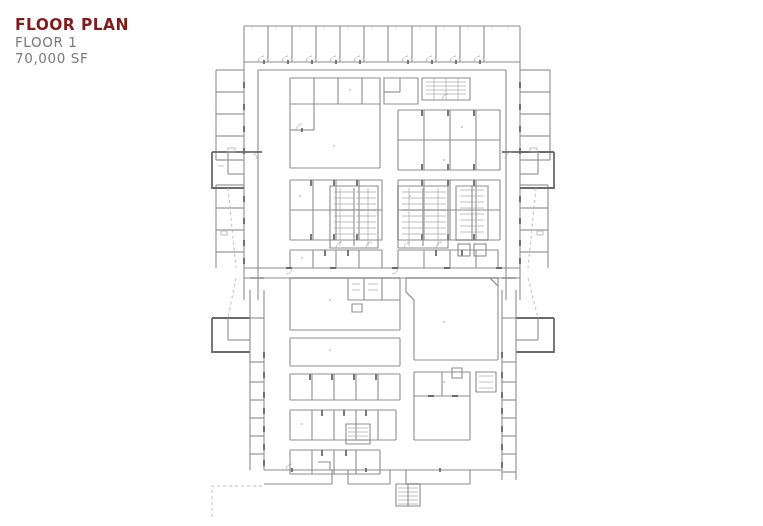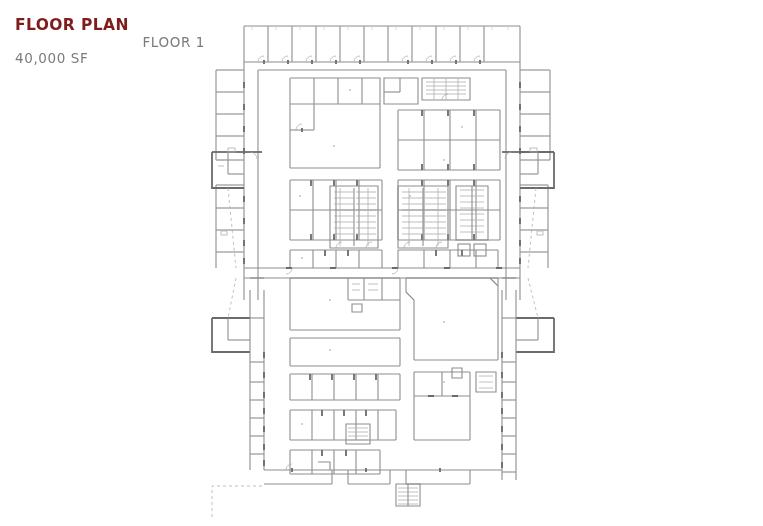--- a/index.html
+++ b/index.html
@@ -39,21 +39,20 @@
     white-space: nowrap;
   }
   #title-sub1 {
     font-family: "DejaVu Sans", sans-serif;
     font-size: 13.5px;
     font-weight: normal;
     color: #7b7b7b;
     letter-spacing: 0.6px;
     line-height: 16px;
     white-space: nowrap;
-    text-align: right;
   }
   #title-sub2 {
     font-family: "DejaVu Sans", sans-serif;
     font-size: 13.5px;
     font-weight: normal;
     color: #7b7b7b;
     letter-spacing: 0.6px;
     line-height: 16px;
     white-space: nowrap;
   }
@@ -70,21 +69,21 @@
   }
 </style>
 </head>
 <body>
 
 <div id="page">
 
   <div id="title-block">
     <div id="title-main">FLOOR PLAN</div>
     <div id="title-sub1">FLOOR 1</div>
-    <div id="title-sub2">40,000 SF</div>
+    <div id="title-sub2">70,000 SF</div>
   </div>
 
   <div id="plan-wrap">
     <svg id="plan-svg" width="763" height="526" viewBox="0 0 763 526" xmlns="http://www.w3.org/2000/svg">
 
       <defs>
         <style>
           .w  { fill:none; stroke:#8d8d8d; stroke-width:1.1; }
           .wh { fill:none; stroke:#6b6b6b; stroke-width:1.8; }
           .wl { fill:none; stroke:#b0b0b0; stroke-width:0.8; }

